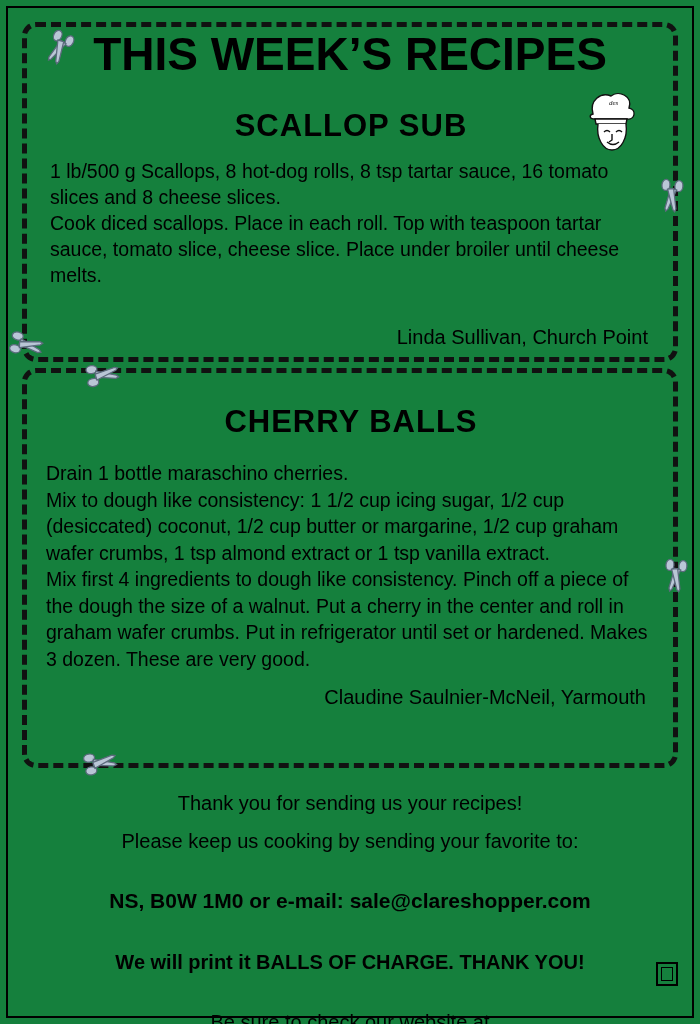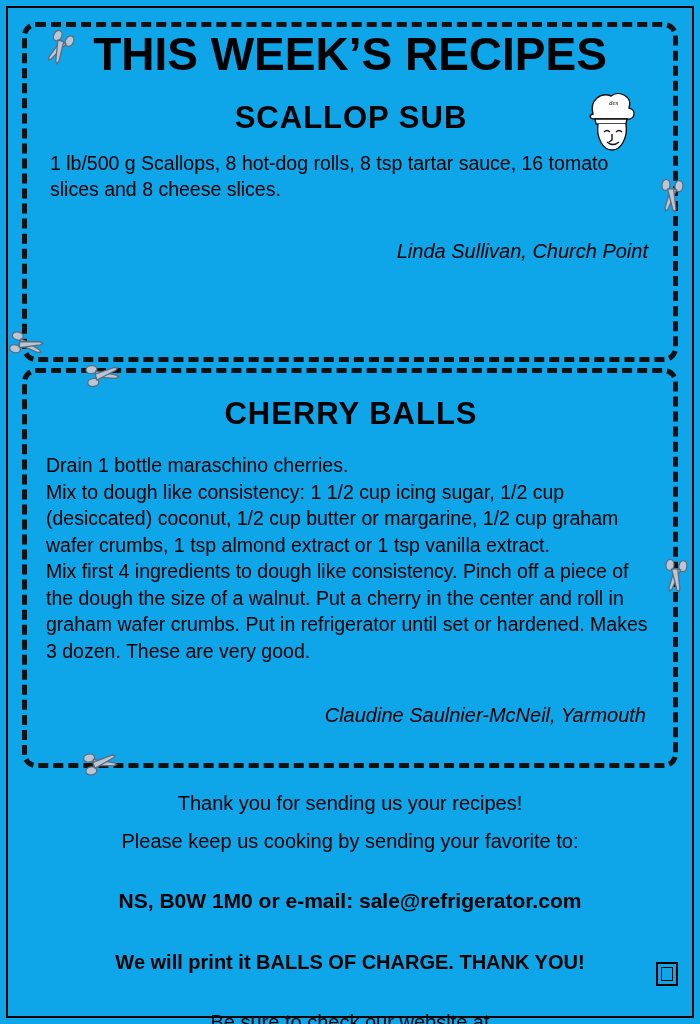--- a/index.html
+++ b/index.html
@@ -12,21 +12,21 @@
     height: 1024px;
     font-family: "Liberation Sans", sans-serif;
     color: #000000;
     overflow: hidden;
   }
   .page {
     position: relative;
     width: 700px;
     height: 1024px;
     box-sizing: border-box;
-    background: #0ea5e9;
+    background: #15803d;
   }
   
   .outer-frame {
     position: absolute;
     left: 6px;
     top: 6px;
     right: 6px;
     bottom: 6px;
     border: 2px solid #000;
     box-sizing: border-box;
@@ -71,55 +71,54 @@
     letter-spacing: 0px;
     line-height: 52px;
     white-space: nowrap;
   }
 
   .recipe-title {
     text-align: center;
     font-weight: bold;
     font-size: 32px;
     letter-spacing: 1px;
-    margin: 4px;
+    margin: 12px;
   }
 
   .recipe-body {
     font-size: 19.5px;
     line-height: 26px;
     margin: 4px;
   }
   .recipe-body p {
     margin: 0;
   }
 
   .attribution {
-    font-style: italic;
     font-size: 20px;
     text-align: right;
     margin: 0;
   }
 
   #recipe-1-content {
     left: 46px;
     top: 96px;
     width: 610px;
   }
   #recipe-1-content .recipe-title { font-size: 31px; margin-bottom: 14px; }
   #recipe-1-content .attribution { margin-top: 38px; padding-right: 8px; }
 
   #recipe-2-content {
     left: 42px;
     top: 392px;
     width: 618px;
   }
   #recipe-2-content .recipe-title { font-size: 31px; margin-bottom: 20px; }
   #recipe-2-content .recipe-body { font-size: 19.5px; line-height: 26.5px; }
-  #recipe-2-content .attribution { margin-top: 40px; padding-right: 14px; }
+  #recipe-2-content .attribution { margin-top: 14px; padding-right: 14px; }
 
   
   #footer {
     left: 26px;
     top: 778px;
     width: 648px;
     text-align: center;
   }
   #footer .line {
     margin: 12px;
@@ -218,39 +217,40 @@
       <g fill="#111" font-family="'Liberation Serif', serif" font-size="7" font-style="italic">
         <text x="38" y="17">des</text>
       </g>
     </svg>
   </div>
 
   <div class="content" id="recipe-1-content">
     <div class="recipe-title">SCALLOP  SUB</div>
     <div class="recipe-body">
       <p>1 lb/500 g Scallops, 8 hot-dog rolls, 8 tsp tartar sauce, 16 tomato slices and 8 cheese slices.</p>
+      <p>Cook diced scallops. Place in each roll. Top with teaspoon tartar sauce, tomato slice, cheese slice. Place under broiler until cheese melts.</p>
     </div>
     <div class="attribution">Linda Sullivan, Church Point</div>
   </div>
 
   <div class="content" id="recipe-2-content">
     <div class="recipe-title">CHERRY BALLS</div>
     <div class="recipe-body">
       <p style="white-space: pre-line;">Drain 1 bottle maraschino cherries.
 Mix to dough like consistency: 1 1/2 cup icing sugar, 1/2 cup (desiccated) coconut, 1/2 cup butter or margarine, 1/2 cup graham wafer crumbs, 1 tsp almond extract or 1 tsp vanilla extract.</p>
       <p>Mix first 4 ingredients to dough like consistency. Pinch off a piece of the dough the size of a walnut. Put a cherry in the center and roll in graham wafer crumbs. Put in refrigerator until set or hardened. Makes 3 dozen. These are very good.</p>
     </div>
     <div class="attribution">Claudine Saulnier-McNeil, Yarmouth</div>
   </div>
 
   <div class="content" id="footer">
     <div class="line f-plain">Thank you for sending us your recipes!</div>
     <div class="line f-plain">Please keep us cooking by sending your favorite to:</div>
     <div class="spacer-sm"></div>
-    <div class="line f-bold-md">NS, B0W 1M0 or e-mail: sale@refrigerator.com</div>
+    <div class="line f-bold-md">NS, B0W 1M0 or e-mail: sale@clareshopper.com</div>
     <div class="spacer-sm"></div>
     <div class="line f-bold-sm">We will print it BALLS OF CHARGE.  THANK YOU!</div>
     <div class="spacer-sm"></div>
     <div class="line f-plain">Be sure to check our website at</div>
 
   </div>
 
   <div class="scissors" style="left: 34px; top: 26px; transform: rotate(115deg);">
     <svg viewBox="0 0 40 40" xmlns="http://www.w3.org/2000/svg">
       <g stroke="#5c6b7d" stroke-width="1.3" fill="#b9c6d6">

